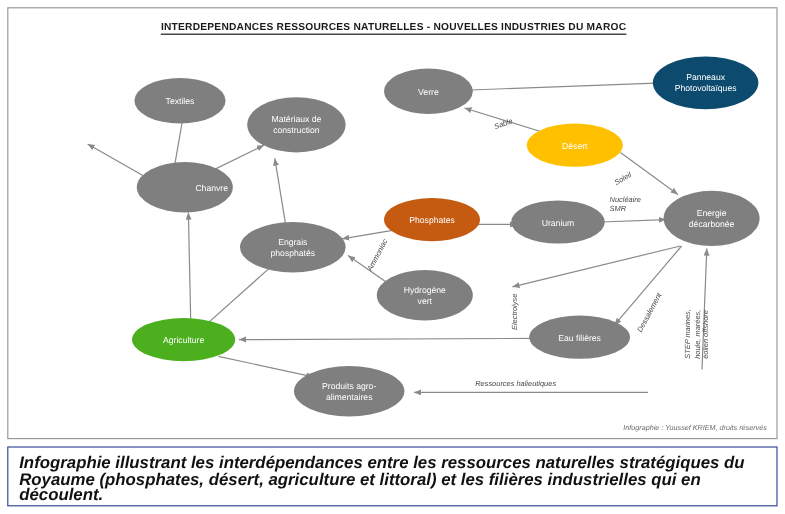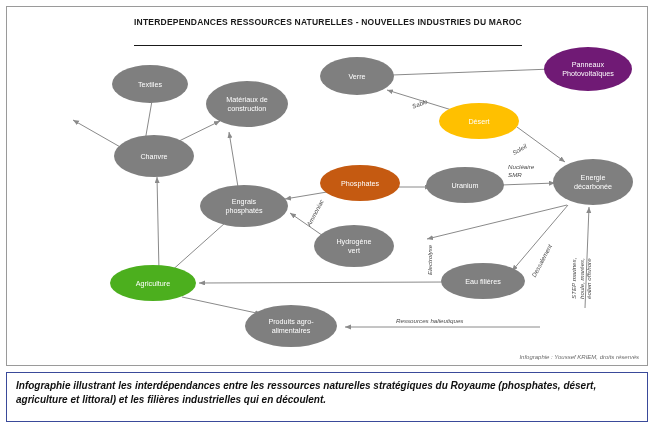--- a/index.html
+++ b/index.html
@@ -43,21 +43,21 @@
     top: 10px;
     width: 642px;
     text-align: center;
     font-size: 8.5px;
     font-weight: bold;
     color: #1a1a1a;
     letter-spacing: .2px;
   }
   #title span {
     border-bottom: 1px solid #1a1a1a;
-    padding-bottom: 18px;
+    padding-bottom: 1px;
   }
   .node {
     position: absolute;
     display: flex;
     align-items: center;
     justify-content: center;
     text-align: center;
     border-radius: 50%;
     color: #ffffff;
     font-size: 7.2px;
@@ -89,21 +89,21 @@
   
   #caption {
     position: absolute;
     left: 6px;
     top: 372px;
     width: 642px;
     height: 50px;
     border: 1px solid #3a4a9a;
     box-sizing: border-box;
     padding: 6px 9px;
-    font-size: 10px;
+    font-size: 14px;
     font-style: italic;
     font-weight: bold;
     color: #111111;
     line-height: 13.5px;
     background: #ffffff;
   }
 </style>
 </head>
 <body>
 
@@ -168,26 +168,26 @@
 
     <div class="node" style="left:199px; top:74px; width:82px; height:46px; background:#7f7f7f;">
       <span class="node-label">Matériaux de
 construction</span>
     </div>
 
     <div class="node" style="left:313px; top:50px; width:74px; height:38px; background:#7f7f7f;">
       <span class="node-label">Verre</span>
     </div>
 
-    <div class="node" style="left:537px; top:40px; width:88px; height:44px; background:#701a75;align-items:center;">
+    <div class="node" style="left:537px; top:40px; width:88px; height:44px; background:#0c4a6e;align-items:center;">
       <span class="node-label">Panneaux
 Photovoltaïques</span>
     </div>
 
-    <div class="node" style="left:107px; top:128px; width:80px; height:42px; background:#7f7f7f;">
+    <div class="node" style="left:107px; top:128px; width:80px; height:42px; background:#7f7f7f;justify-content:flex-end;">
       <span class="node-label">Chanvre</span>
     </div>
 
     <div class="node" style="left:432px; top:96px; width:80px; height:36px; background:#ffc000;">
       <span class="node-label">Désert</span>
     </div>
 
     <div class="node" style="left:313px; top:158px; width:80px; height:36px; background:#c55a11;">
       <span class="node-label">Phosphates</span>
     </div>

